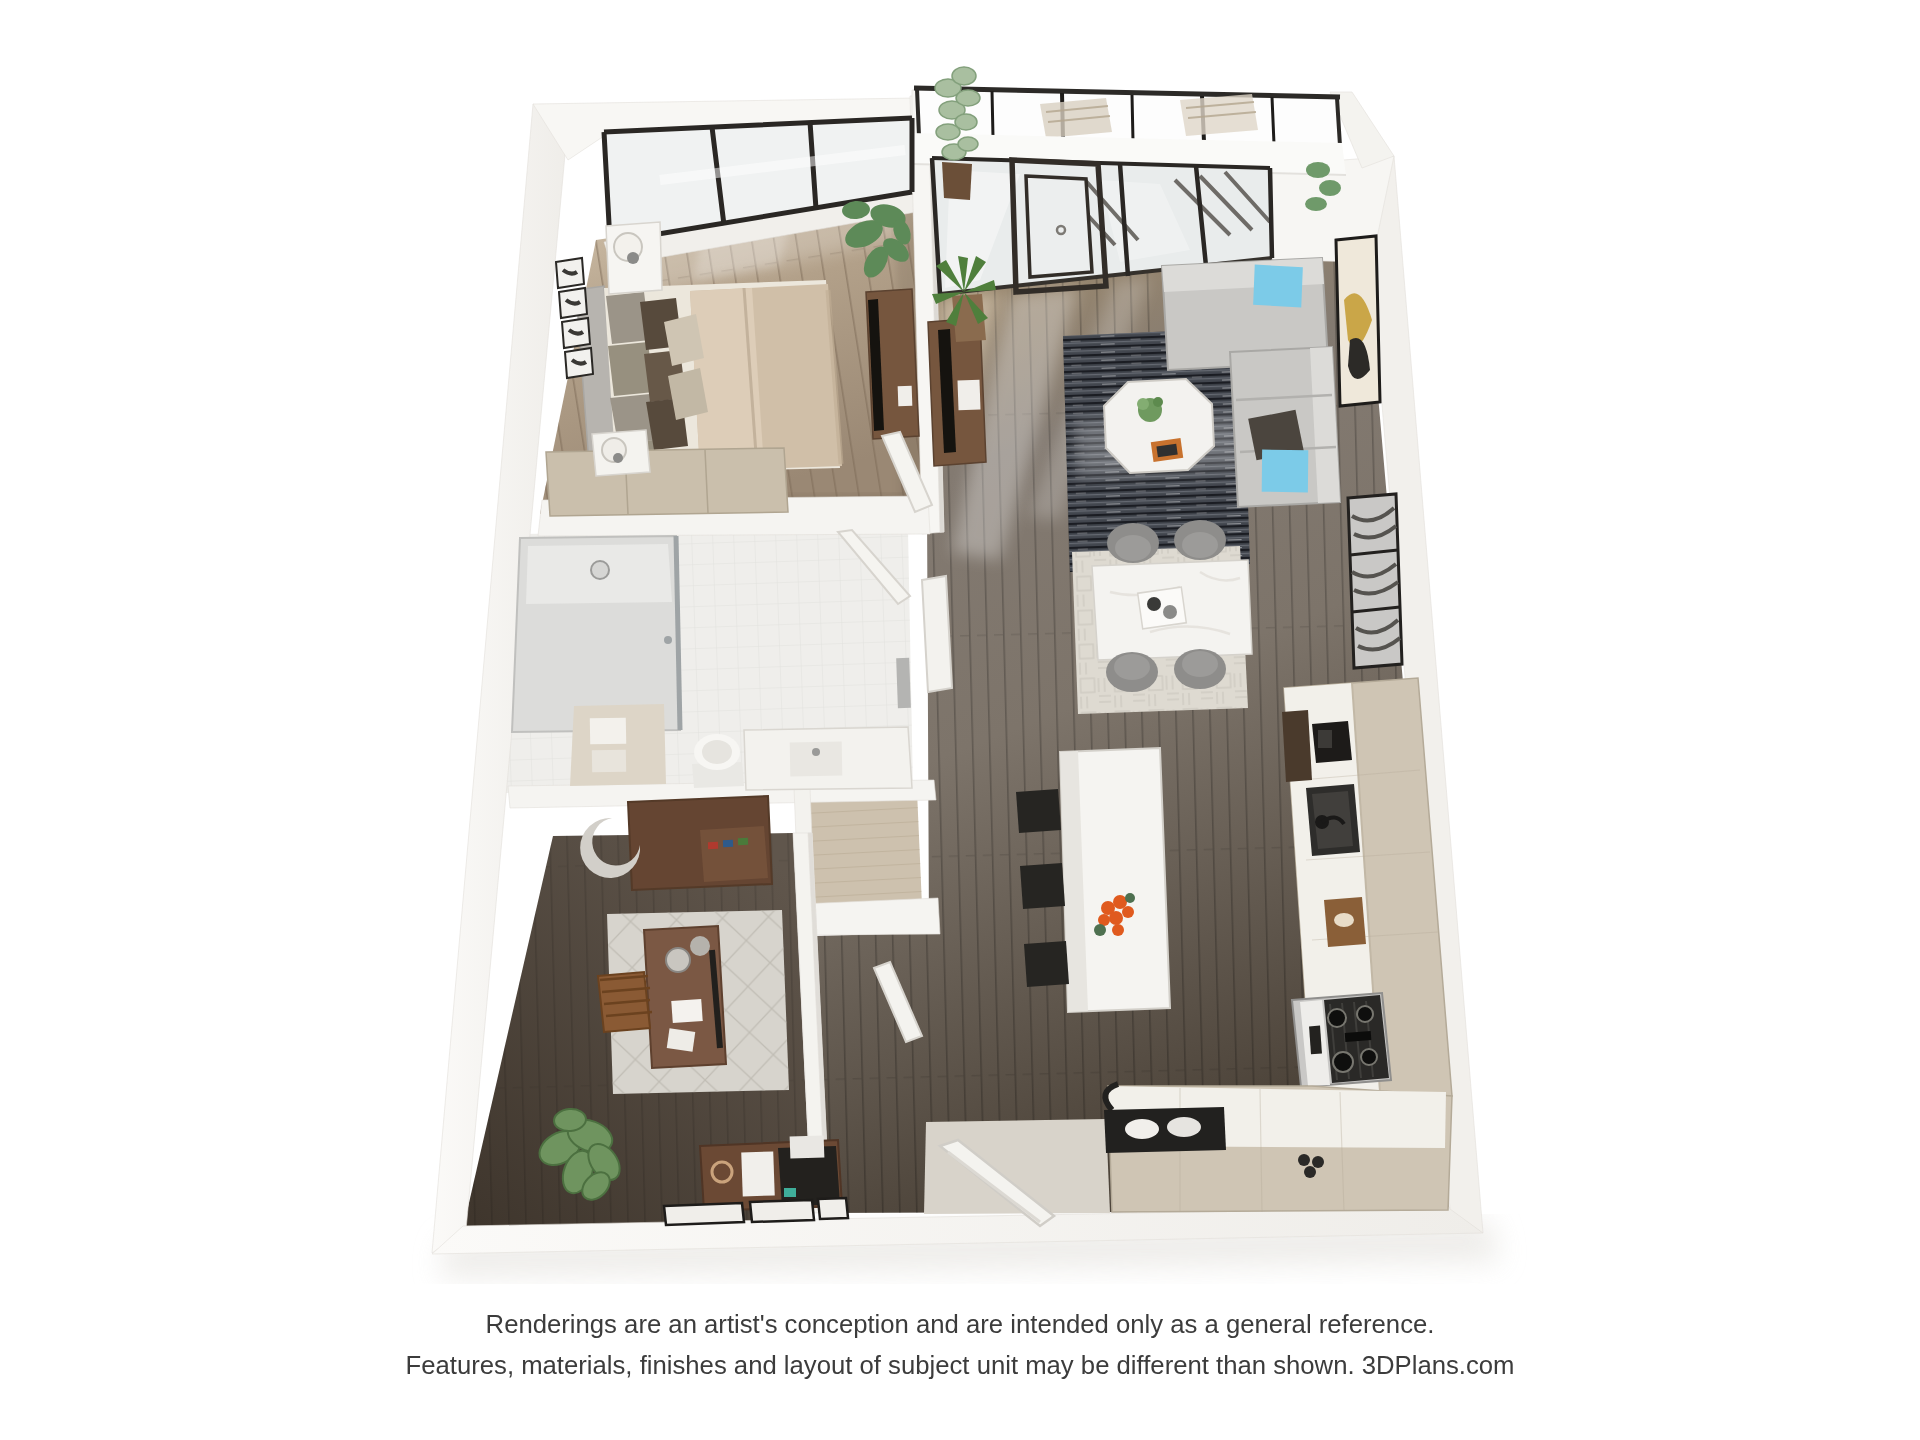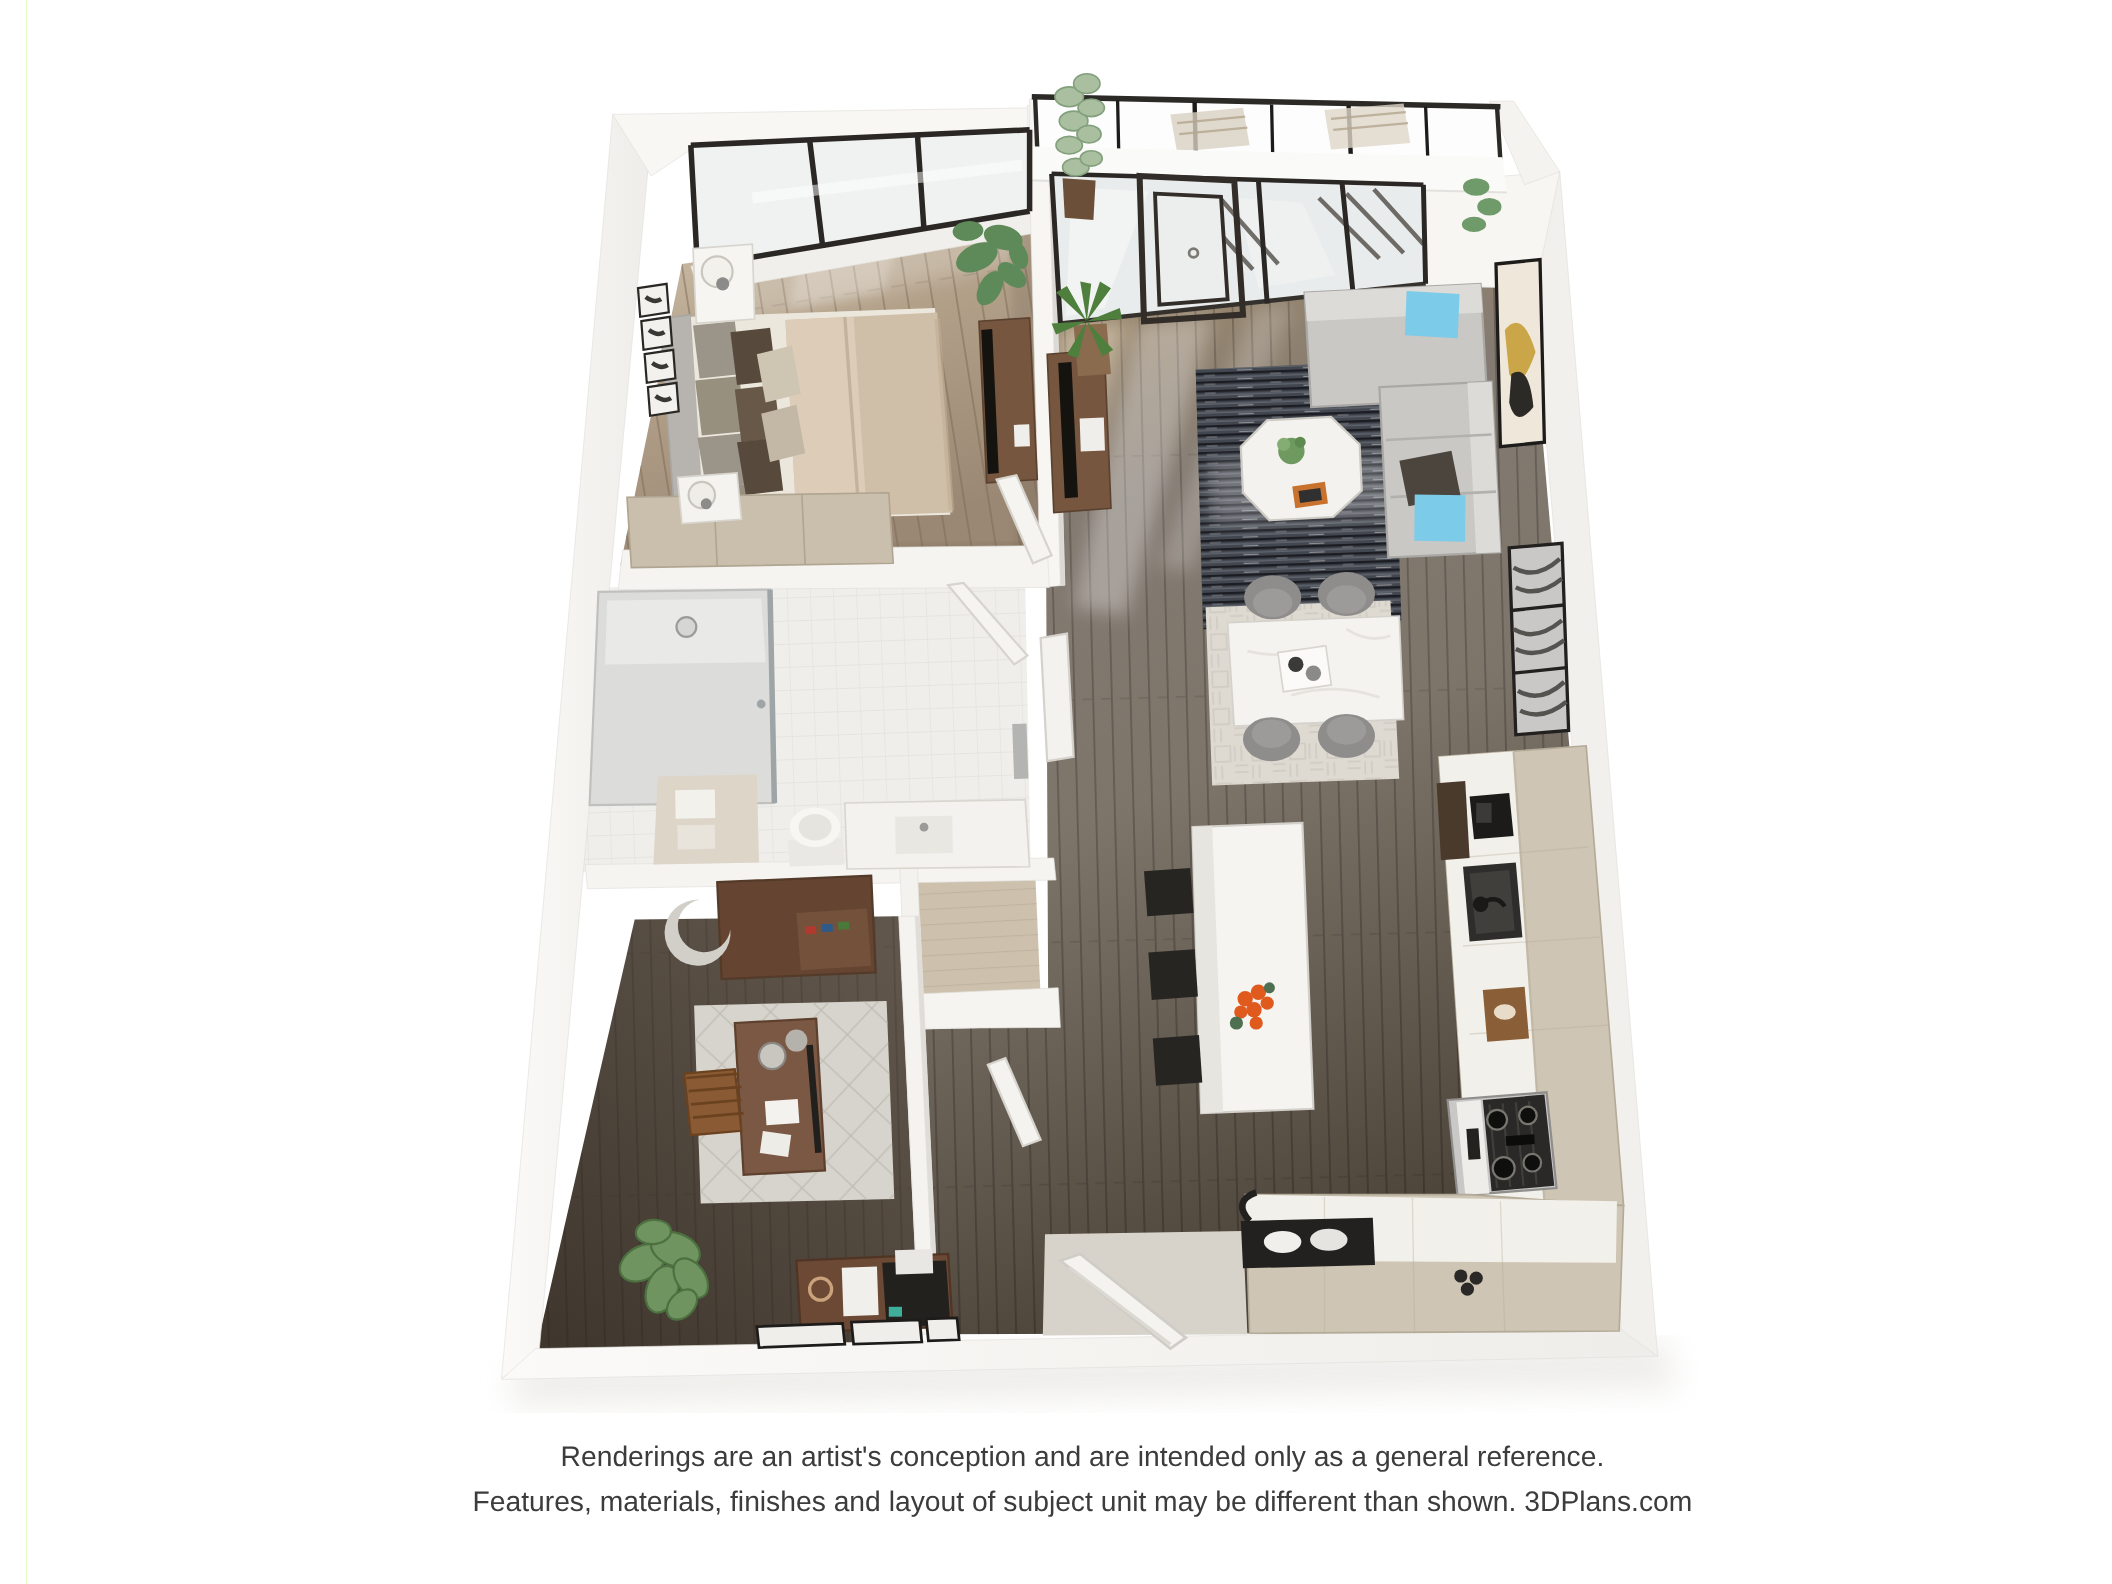--- a/index.html
+++ b/index.html
@@ -1,16 +1,16 @@
 <!DOCTYPE html>
 <html><head>
 <meta charset="utf-8">
 <style>
   html,body{margin:0;padding:0;background:#ffffff;width:1920px;height:1440px;overflow:hidden;}
-  .page{position:relative;width:1762px;height:1440px;background:#bef264;font-family:"Liberation Sans",sans-serif;margin-left:24px;}
+  .page{position:relative;width:1762px;height:1440px;background:#a3a3a3;font-family:"Liberation Sans",sans-serif;}
   svg{position:absolute;top:0;left:0;}
 </style>
 </head>
 <body>
 <div class="page">
 <svg width="1920" height="1440" viewBox="0 0 1920 1440">
 <defs>
   <linearGradient id="bedfloor" x1="0" y1="0" x2="0.35" y2="1">
     <stop offset="0" stop-color="#d3c3ac"></stop>
     <stop offset="0.45" stop-color="#b2a089"></stop>

